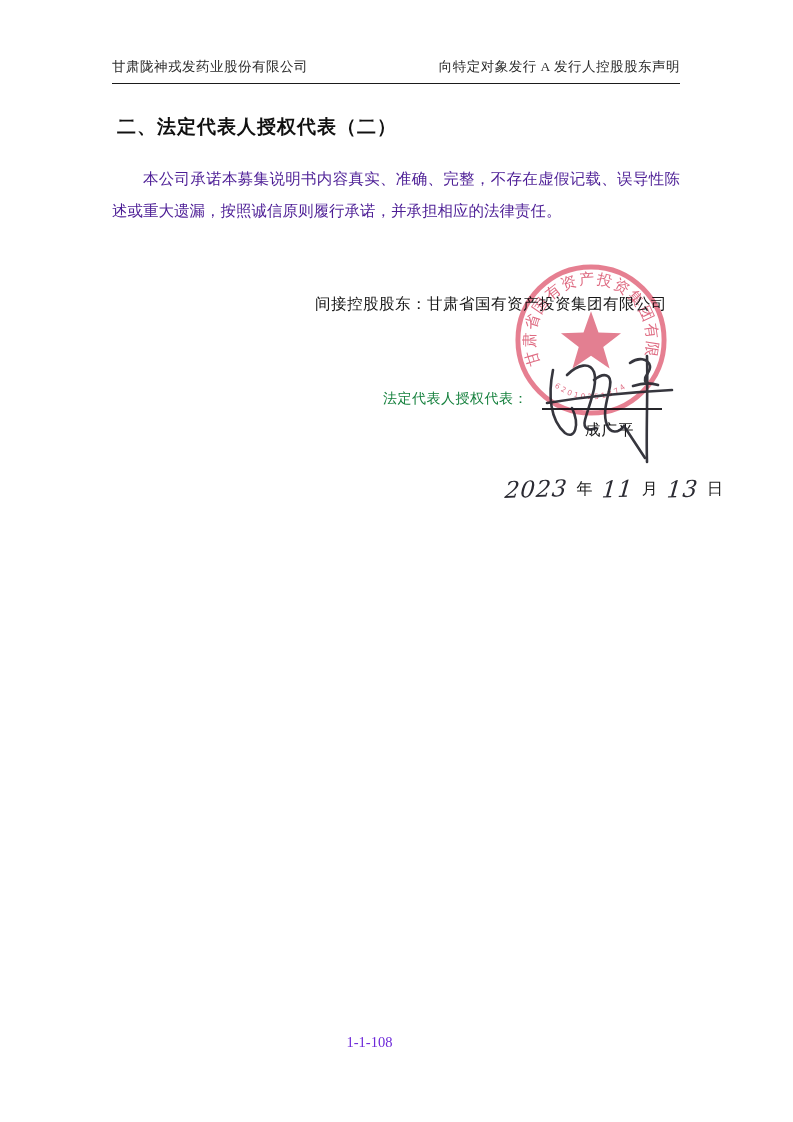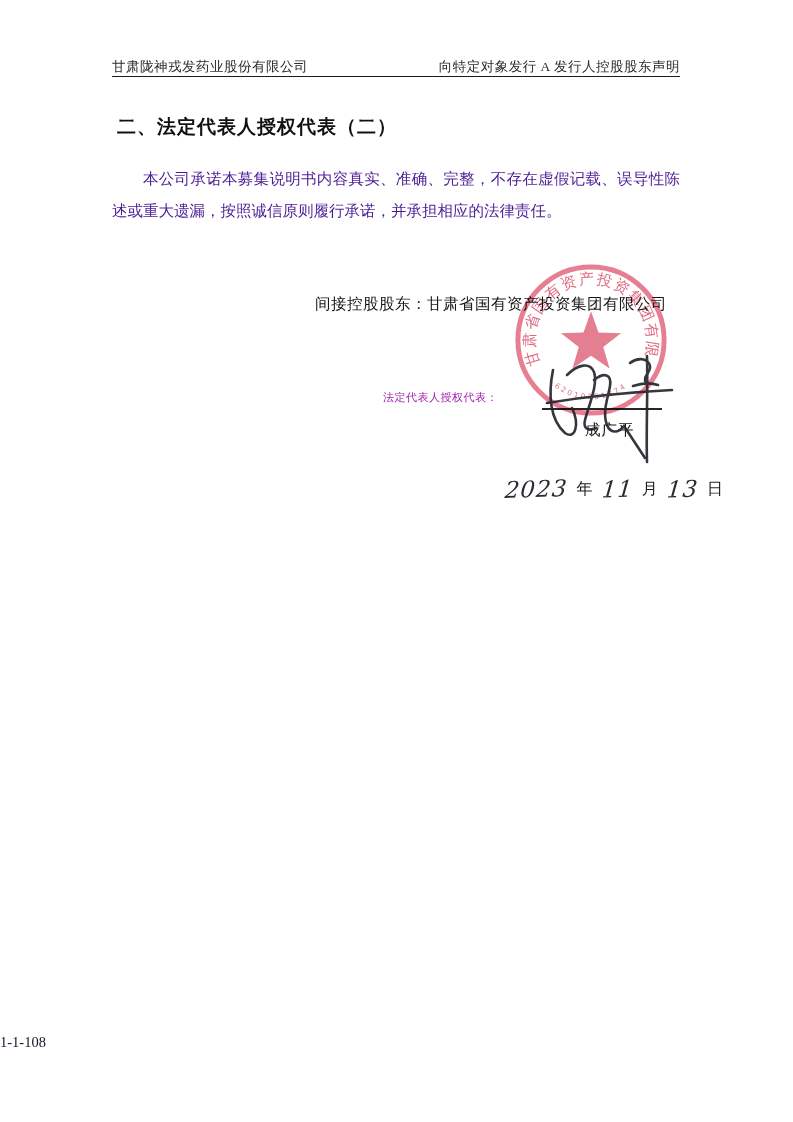--- a/index.html
+++ b/index.html
@@ -13,20 +13,21 @@
     color: #1c1c1c;
   }
   
   .header {
     position: absolute;
     left: 112px; top: 58px;
     width: 568px;
     display: flex;
     justify-content: space-between;
     align-items: flex-end;
+    padding-bottom: 7px;
     border-bottom: 1.5px solid #1b1b1b;
     font-size: 13.5px;
     color: #2a2a2a;
     letter-spacing: 0.5px;
   }
   
   .section-title {
     position: absolute;
     left: 117px; top: 114px;
     font-family: "DejaVu Sans", "Liberation Sans", sans-serif;
@@ -52,23 +53,23 @@
     left: 315px; top: 294px;
     font-size: 15.5px;
     letter-spacing: 0.5px;
     color: #161616;
     white-space: nowrap;
     text-align: center;
   }
   .representative-line {
     position: absolute;
     left: 383px; top: 390px;
-    font-size: 11px;
+    font-size: 14px;
     letter-spacing: 0.5px;
-    color: #a21caf;
+    color: #15803d;
     white-space: nowrap;
   }
   .signature-underline {
     position: absolute;
     left: 542px; top: 408px;
     width: 120px; height: 0;
     border-top: 2px solid #26262b;
   }
   .signer-name {
     position: absolute;
@@ -110,22 +111,23 @@
     color: #2b2b33;
     transform: skewX(-7deg) rotate(-2deg);
     display: inline-block;
     letter-spacing: 1px;
   }
   
   .footer {
     position: absolute;
     left: 0; top: 1034px;
     width: 739px;
+    text-align: center;
     font-size: 14.5px;
-    color: #0f172a;
+    color: #6d28d9;
   }
 </style>
 </head>
 <body>
 
 <div class="page">
 
   <div class="header">
     <span>甘肃陇神戎发药业股份有限公司</span>
     <span>向特定对象发行 A 发行人控股股东声明</span>

